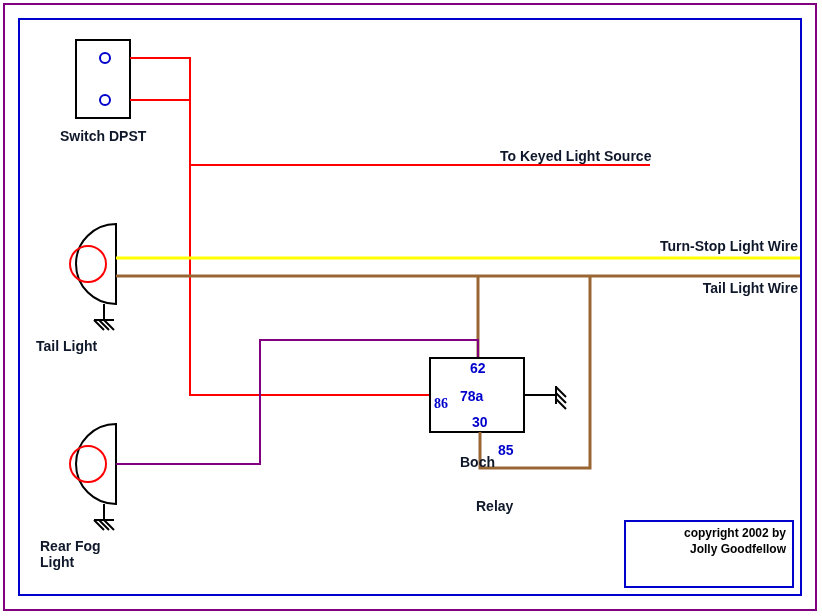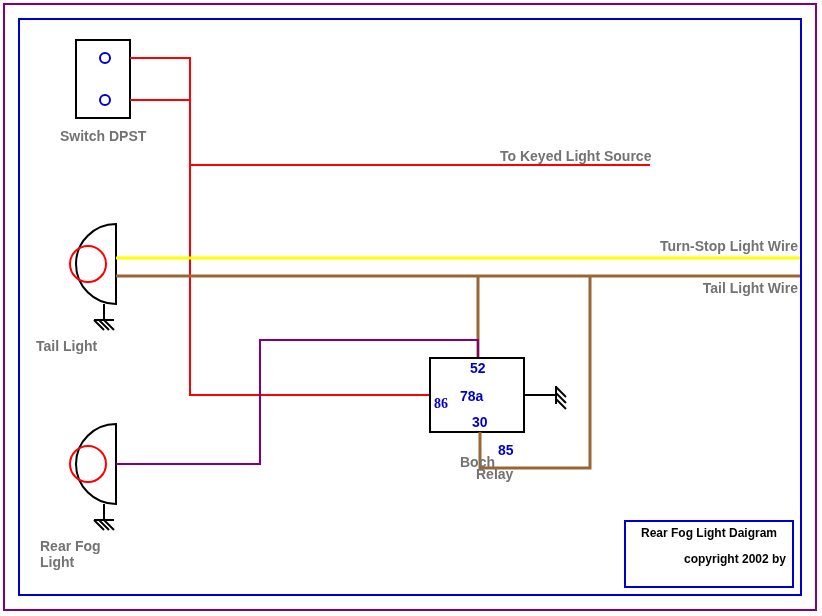--- a/index.html
+++ b/index.html
@@ -34,21 +34,21 @@
     left: 0;
     top: 0;
     width: 822px;
     height: 616px;
     pointer-events: none;
   }
   .label {
     position: absolute;
     font-size: 14px;
     font-weight: bold;
-    color: #737373;
+    color: #0f172a;
     white-space: nowrap;
   }
   .relay-pin {
     position: absolute;
     font-size: 14px;
     font-weight: bold;
     color: #0000cc;
   }
   .info-box {
     position: absolute;
@@ -128,24 +128,24 @@
 </svg>
 
 <div class="label" style="left:60px; top:128px;">Switch DPST</div>
 <div class="label" style="left:500px; top:148px;">To Keyed Light Source</div>
 <div class="label" style="right:24px; top:238px;">Turn-Stop Light Wire</div>
 <div class="label" style="right:24px; top:280px;">Tail Light Wire</div>
 <div class="label" style="left:36px; top:338px;">Tail Light</div>
 <div class="label" style="left:40px; top:538px;">Rear Fog</div>
 <div class="label" style="left:40px; top:554px;text-align:right;">Light</div>
 <div class="label" style="left:460px; top:454px;">Boch</div>
-<div class="label" style="left:460px; top:466px;padding-left:16px;">Relay</div>
+<div class="label" style="left:460px; top:498px;padding-left:16px;">Relay</div>
 
-<div class="relay-pin" style="left:470px; top:360px;">52</div>
+<div class="relay-pin" style="left:470px; top:360px;">62</div>
 <div class="relay-pin" style="left:460px; top:388px;">78a</div>
 <div class="relay-pin" style="left:434px; top:396px;font-family:Liberation Serif, serif;">86</div>
 <div class="relay-pin" style="left:498px; top:396px;margin-top:46px;">85</div>
 <div class="relay-pin" style="left:472px; top:414px;">30</div>
 
 <div class="info-box">
-  <div class="title">Rear Fog Light Daigram</div>
   <div>copyright 2002 by</div>
+  <div>Jolly Goodfellow</div>
 </div>
 
 </body></html>

